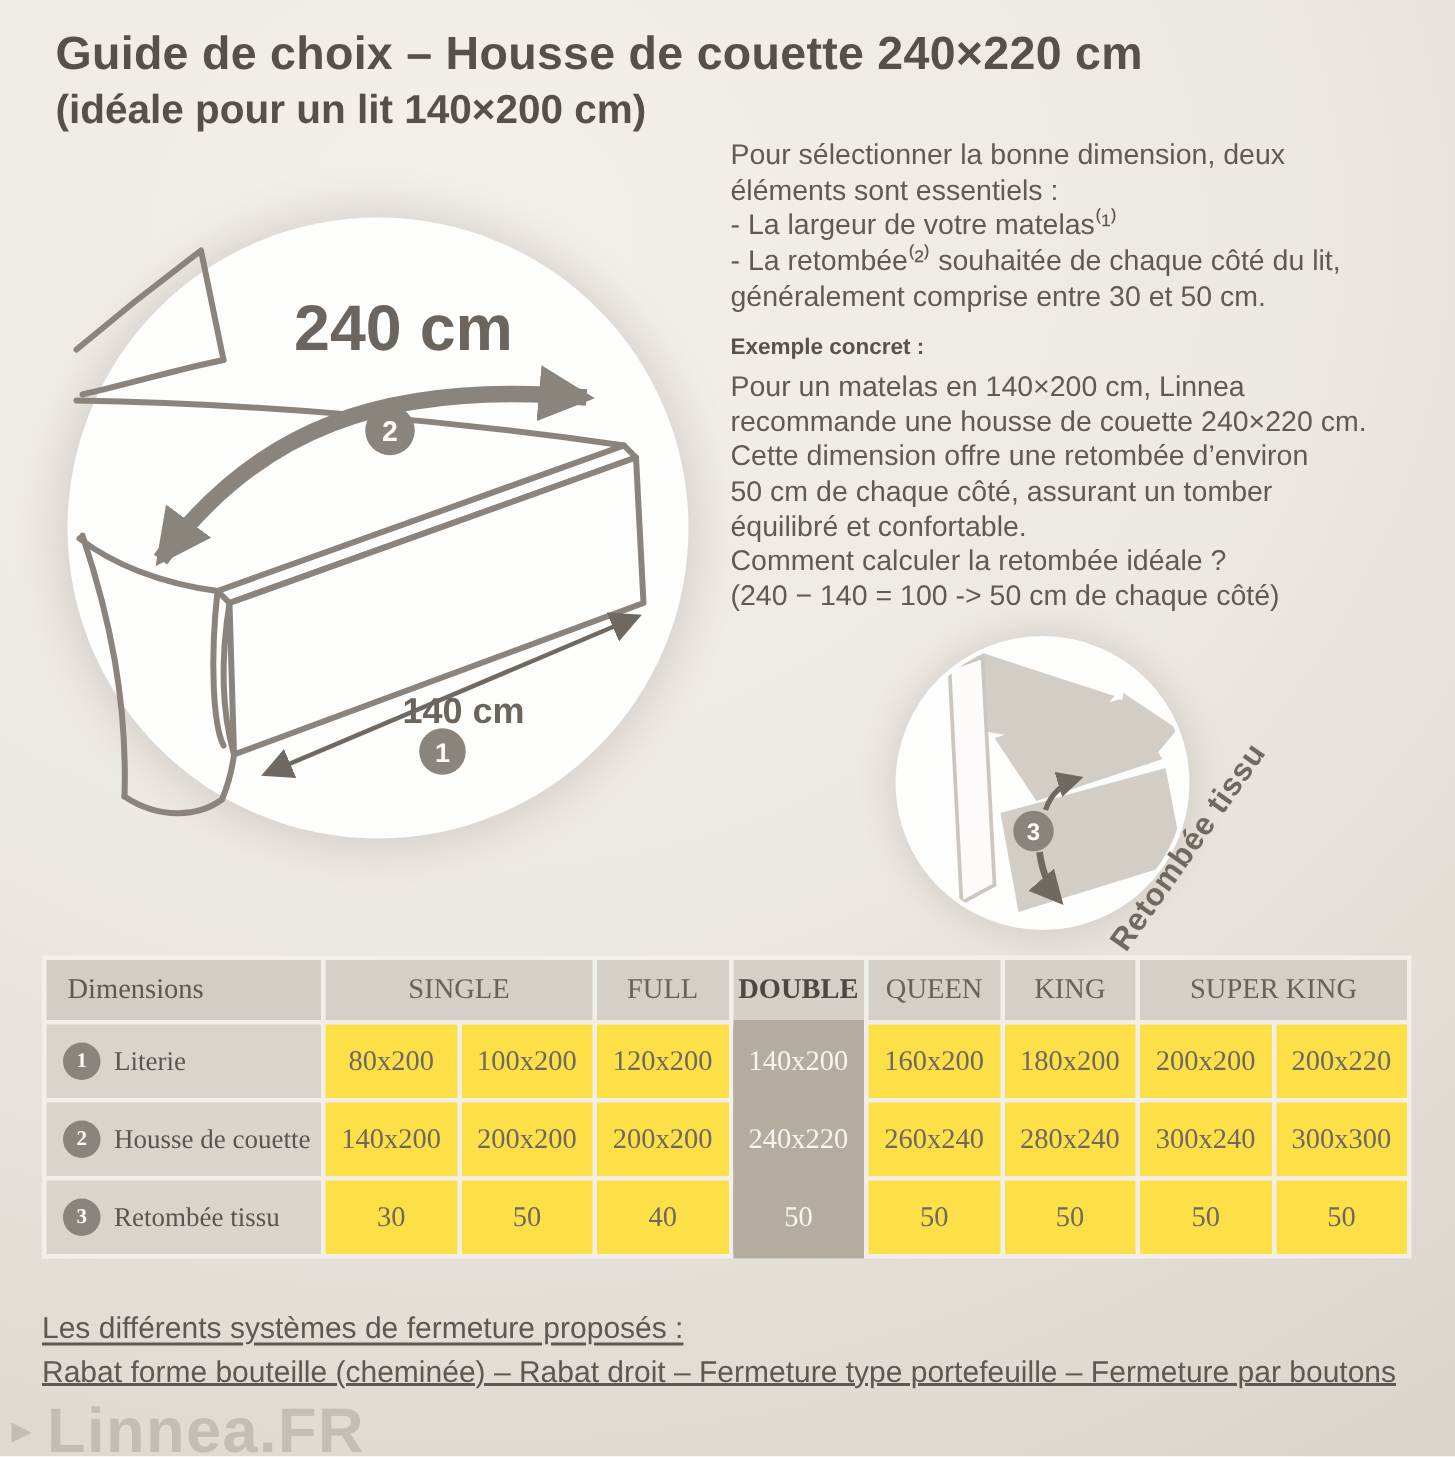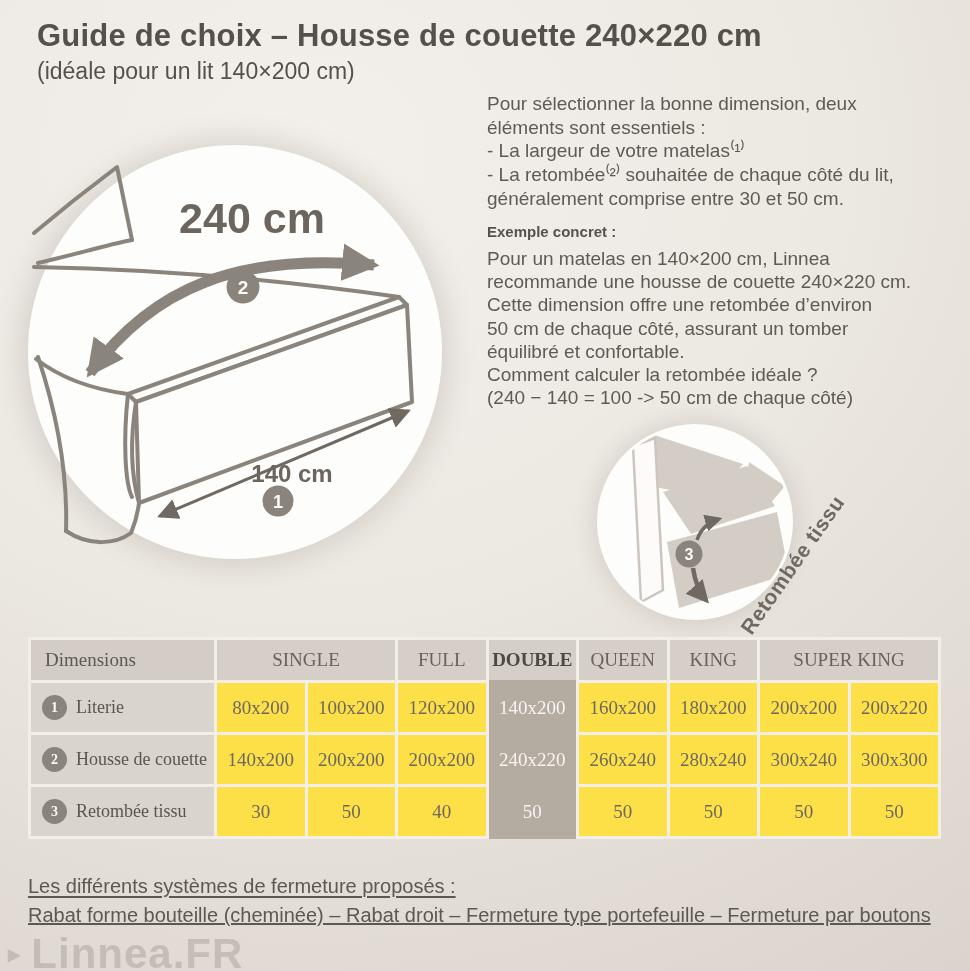--- a/index.html
+++ b/index.html
@@ -9,36 +9,36 @@
     position:relative; width:970px; height:971px; overflow:hidden;
     background: radial-gradient(145% 125% at 32% 16%, #f3f0eb 0%, #ece8e2 38%, #e0dad2 68%, #d2ccc4 100%);
     color:#5f5a53;
   }
   .page-title {
     position:absolute; left:37px; top:18px;
     font-size:31px; font-weight:bold; color:#55514a; letter-spacing:.2px;
   }
   .page-subtitle {
     position:absolute; left:37px; top:58px;
-    font-size:23px; font-weight:normal; color:#55514a;
+    font-size:27px; font-weight:bold; color:#55514a;
   }
   .intro-paragraph {
     position:absolute; left:487px; top:92px; width:470px;
     font-size:19px; line-height:23.7px; white-space:pre-line; color:#5f5a53;
   }
   .example-heading {
     position:absolute; left:487px; top:223px;
     font-size:15px; font-weight:bold; color:#57524b;
   }
   .example-paragraph {
     position:absolute; left:487px; top:247px; width:470px;
     font-size:19px; line-height:23.2px; white-space:pre-line; color:#5f5a53;
   }
   .big-circle {
-    position:absolute; left:28px; top:145px; width:414px; height:414px;
+    position:absolute; left:45px; top:145px; width:414px; height:414px;
     background:#fdfdfb; border-radius:50%;
     box-shadow:0 0 26px 8px rgba(125,115,100,.20);
   }
   .small-circle {
     position:absolute; left:597px; top:424px; width:196px; height:196px;
     background:#fdfdfb; border-radius:50%;
     box-shadow:0 0 20px 5px rgba(125,115,100,.18);
   }
   .drop-label-box {
     position:absolute; left:693px; top:475px; width:200px; height:180px;

